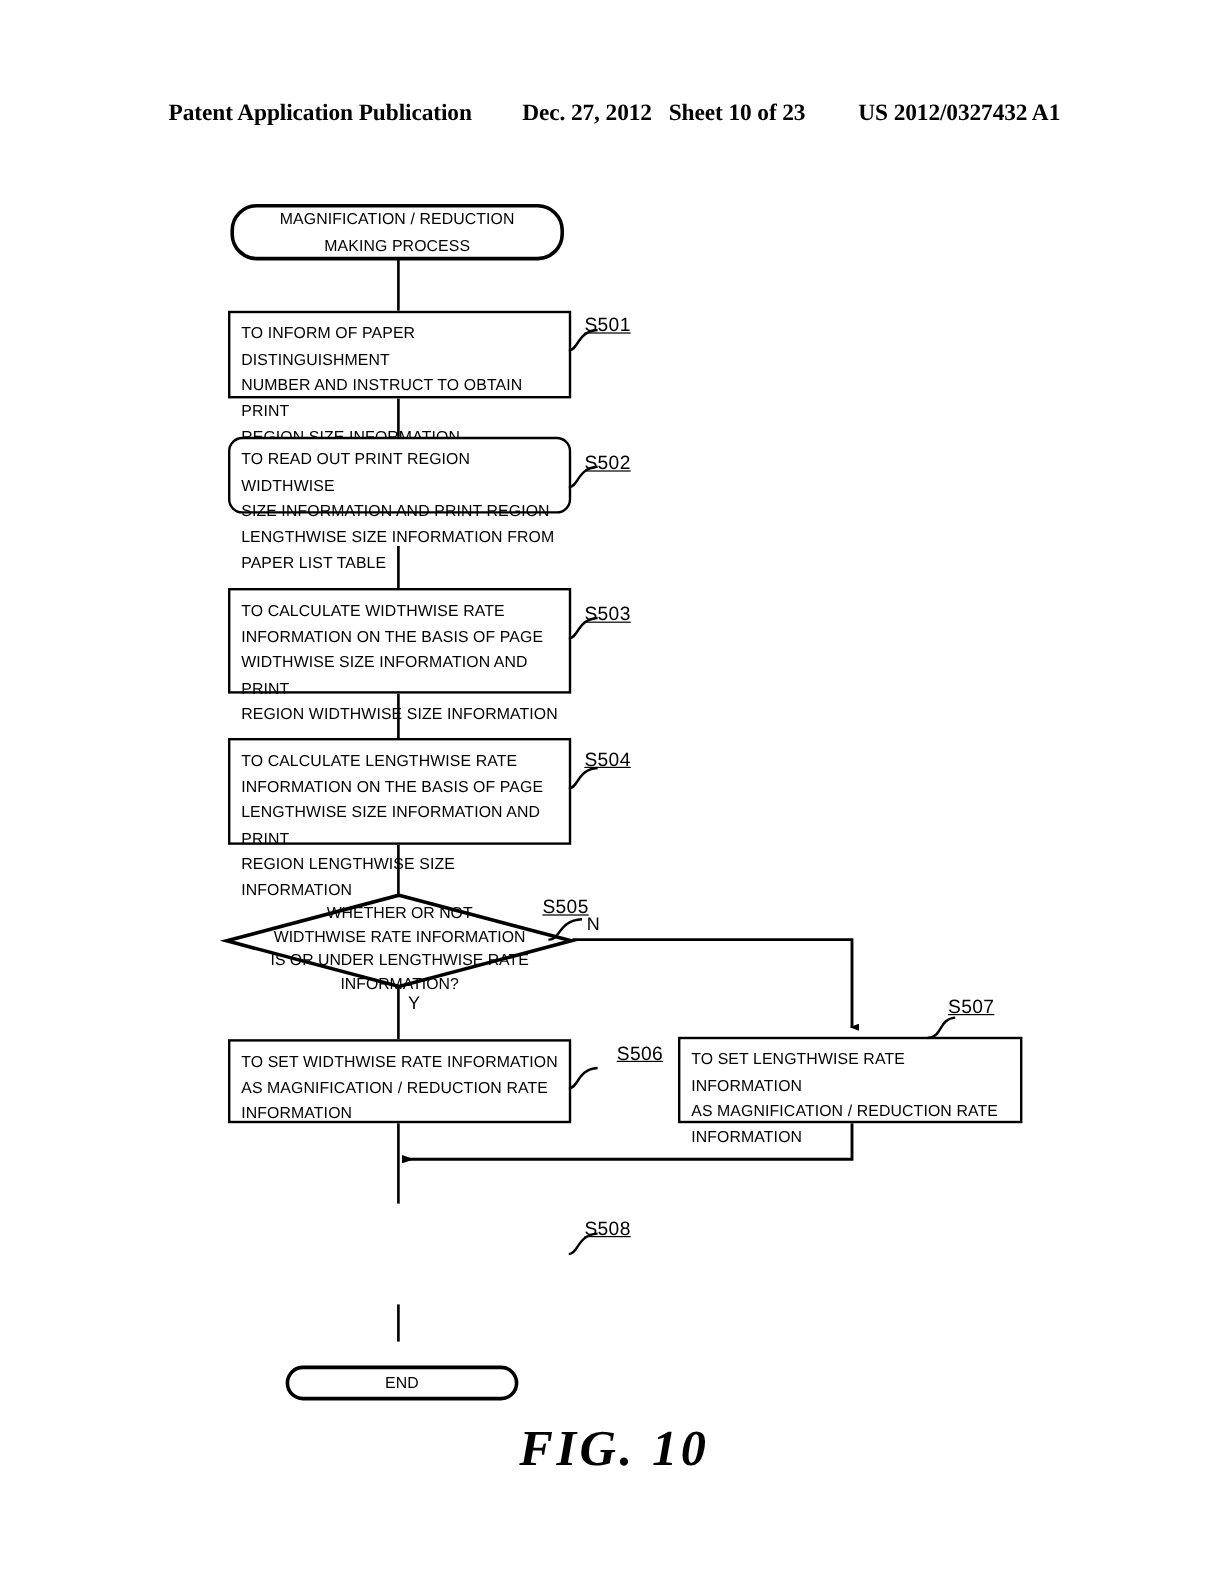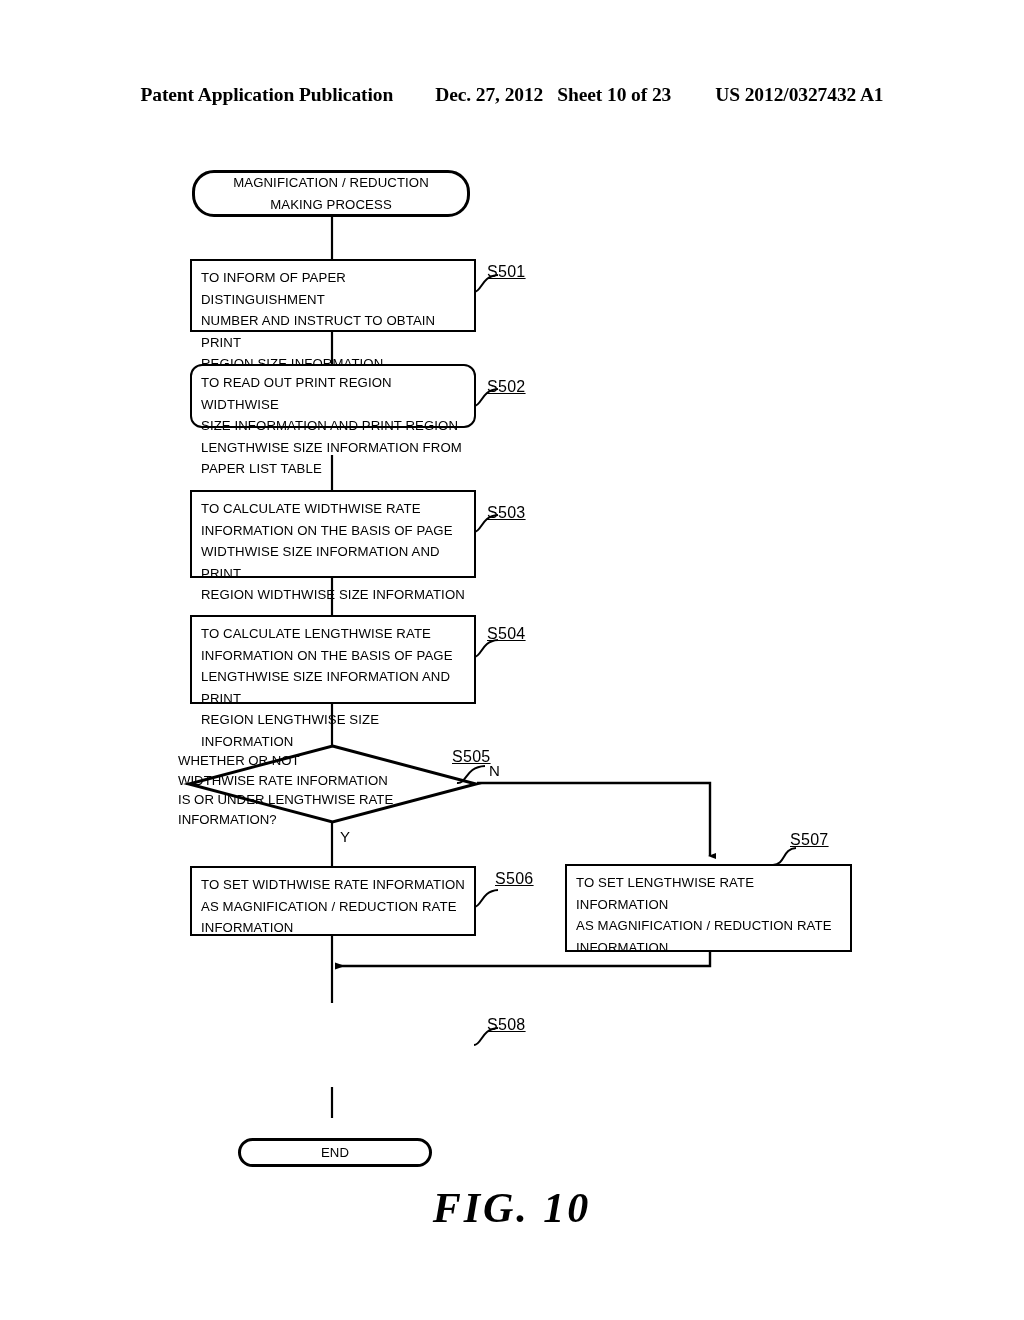--- a/index.html
+++ b/index.html
@@ -103,21 +103,21 @@
   .decision-wrap svg {
     position: absolute;
     top: 0; left: 0;
     overflow: visible;
   }
   .decision-text {
     position: absolute;
     top: 6px;
     left: -10px;
     width: 310px;
-    text-align: left;
+    text-align: center;
     font-size: 13.2px;
     line-height: 19.5px;
     white-space: pre-line;
   }
 
   
   .step-label {
     position: absolute;
     font-size: 16px;
     letter-spacing: 0.3px;
@@ -264,23 +264,23 @@
   <div class="branch-label" style="left:489px; top:762px;">N</div>
 
   <div class="node proc" style="left:190px; top:866px; width:286px; height:70px;">
     <div class="node-text">TO SET WIDTHWISE RATE INFORMATION
 AS MAGNIFICATION / REDUCTION RATE
 INFORMATION</div>
   </div>
   <svg class="leader" style="position:absolute; left:472px; top:887px;" width="30" height="22">
     <path d="M2,20 C10,20 9,4 26,3" stroke="#000" stroke-width="2" fill="none"></path>
   </svg>
-  <div class="step-label" style="left:495px; top:870px;">S506</div>
-
-  <div class="node proc" style="left:565px; top:864px; width:287px; height:88px;padding-left:12px;">
+  <div class="step-label" style="left:514px; top:870px;">S506</div>
+
+  <div class="node proc" style="left:565px; top:864px; width:287px; height:72px;padding-left:12px;">
     <div class="node-text">TO SET LENGTHWISE RATE INFORMATION
 AS MAGNIFICATION / REDUCTION RATE
 INFORMATION</div>
   </div>
   <svg class="leader" style="position:absolute; left:770px; top:846px;" width="30" height="22">
     <path d="M26,2 C12,3 16,18 3,19" stroke="#000" stroke-width="2" fill="none"></path>
   </svg>
   <div class="step-label" style="left:790px; top:831px;">S507</div>
 
   <svg class="leader" style="position:absolute; left:472px; top:1025px;" width="30" height="22">

